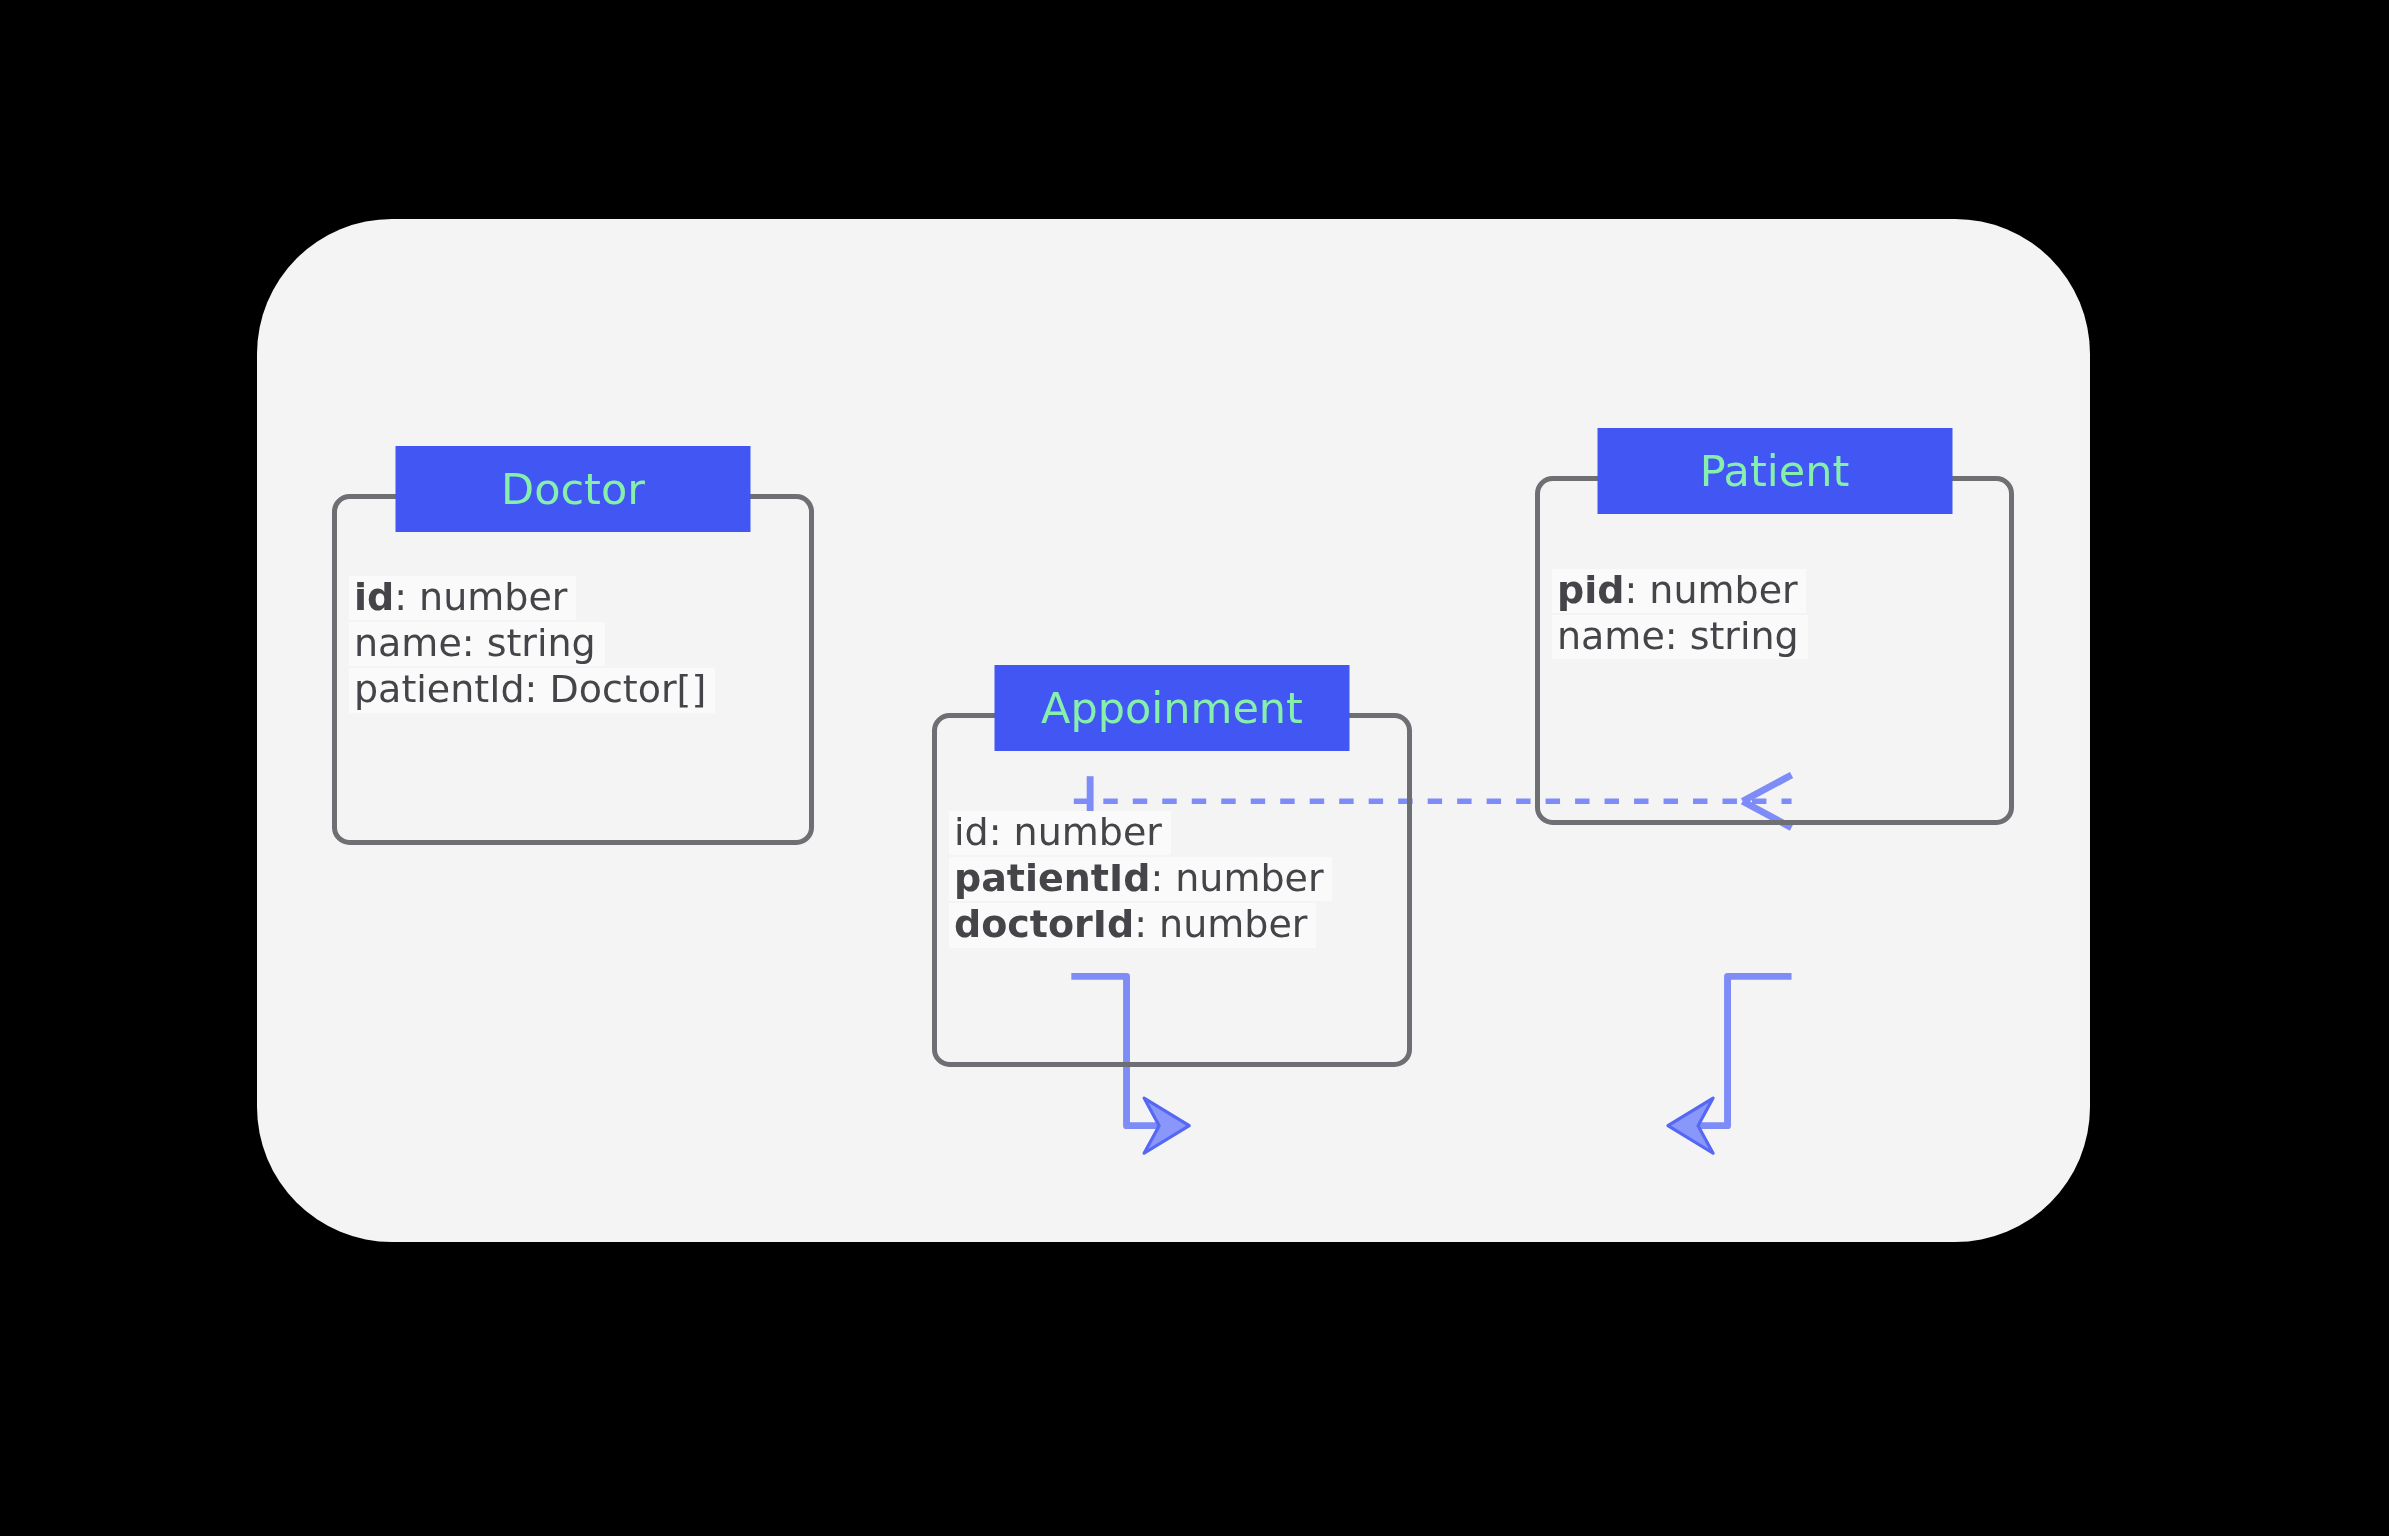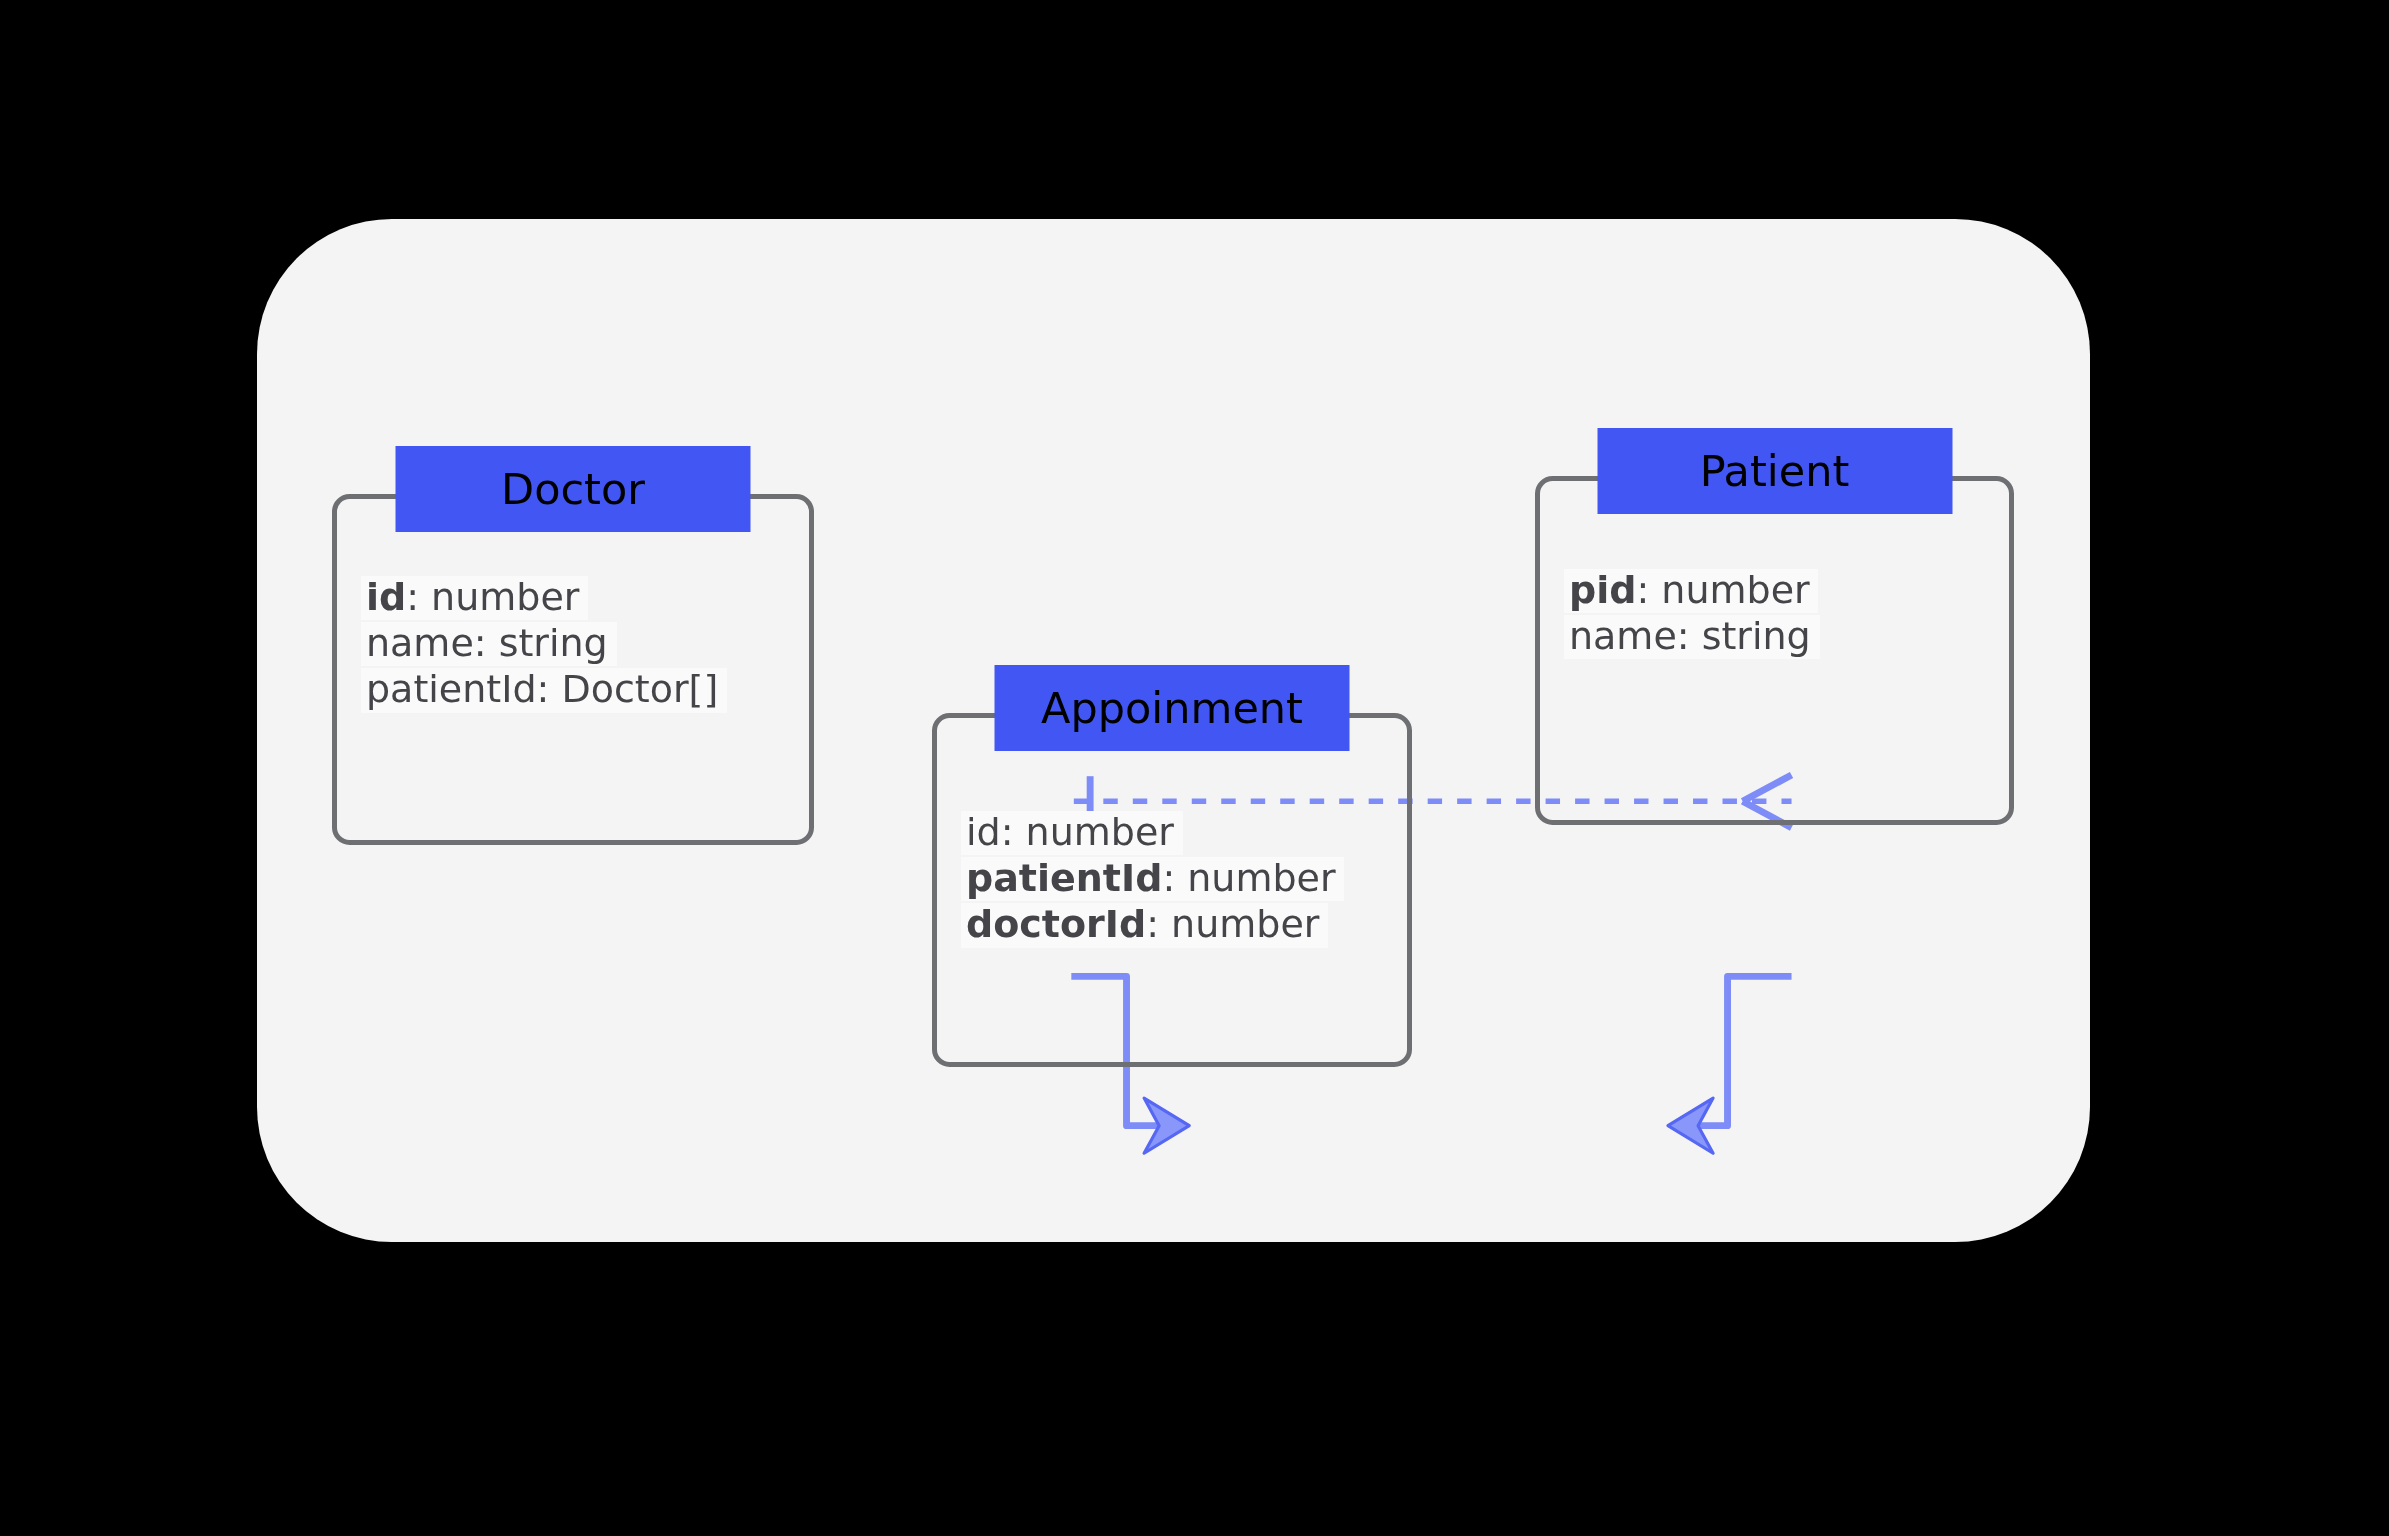--- a/index.html
+++ b/index.html
@@ -68,26 +68,26 @@
     position: absolute;
     left: 50%;
     top: -53px;
     transform: translateX(-50%);
     width: 355px;
     height: 86px;
     background: #4156f2;
     display: flex;
     align-items: center;
     justify-content: center;
-    color: #000000;
+    color: #86efac;
     font-size: 43px;
     white-space: nowrap;
   }
   .rows {
-    padding-left: 24px;
+    padding-left: 12px;
   }
   .row {
     display: table;
     background: #fafafb;
     padding: 1.9px 8.8px 4.4px 5px;
     margin-bottom: 1.9px;
     font-size: 38px;
     line-height: 38px;
     color: #454549;
     white-space: nowrap;

